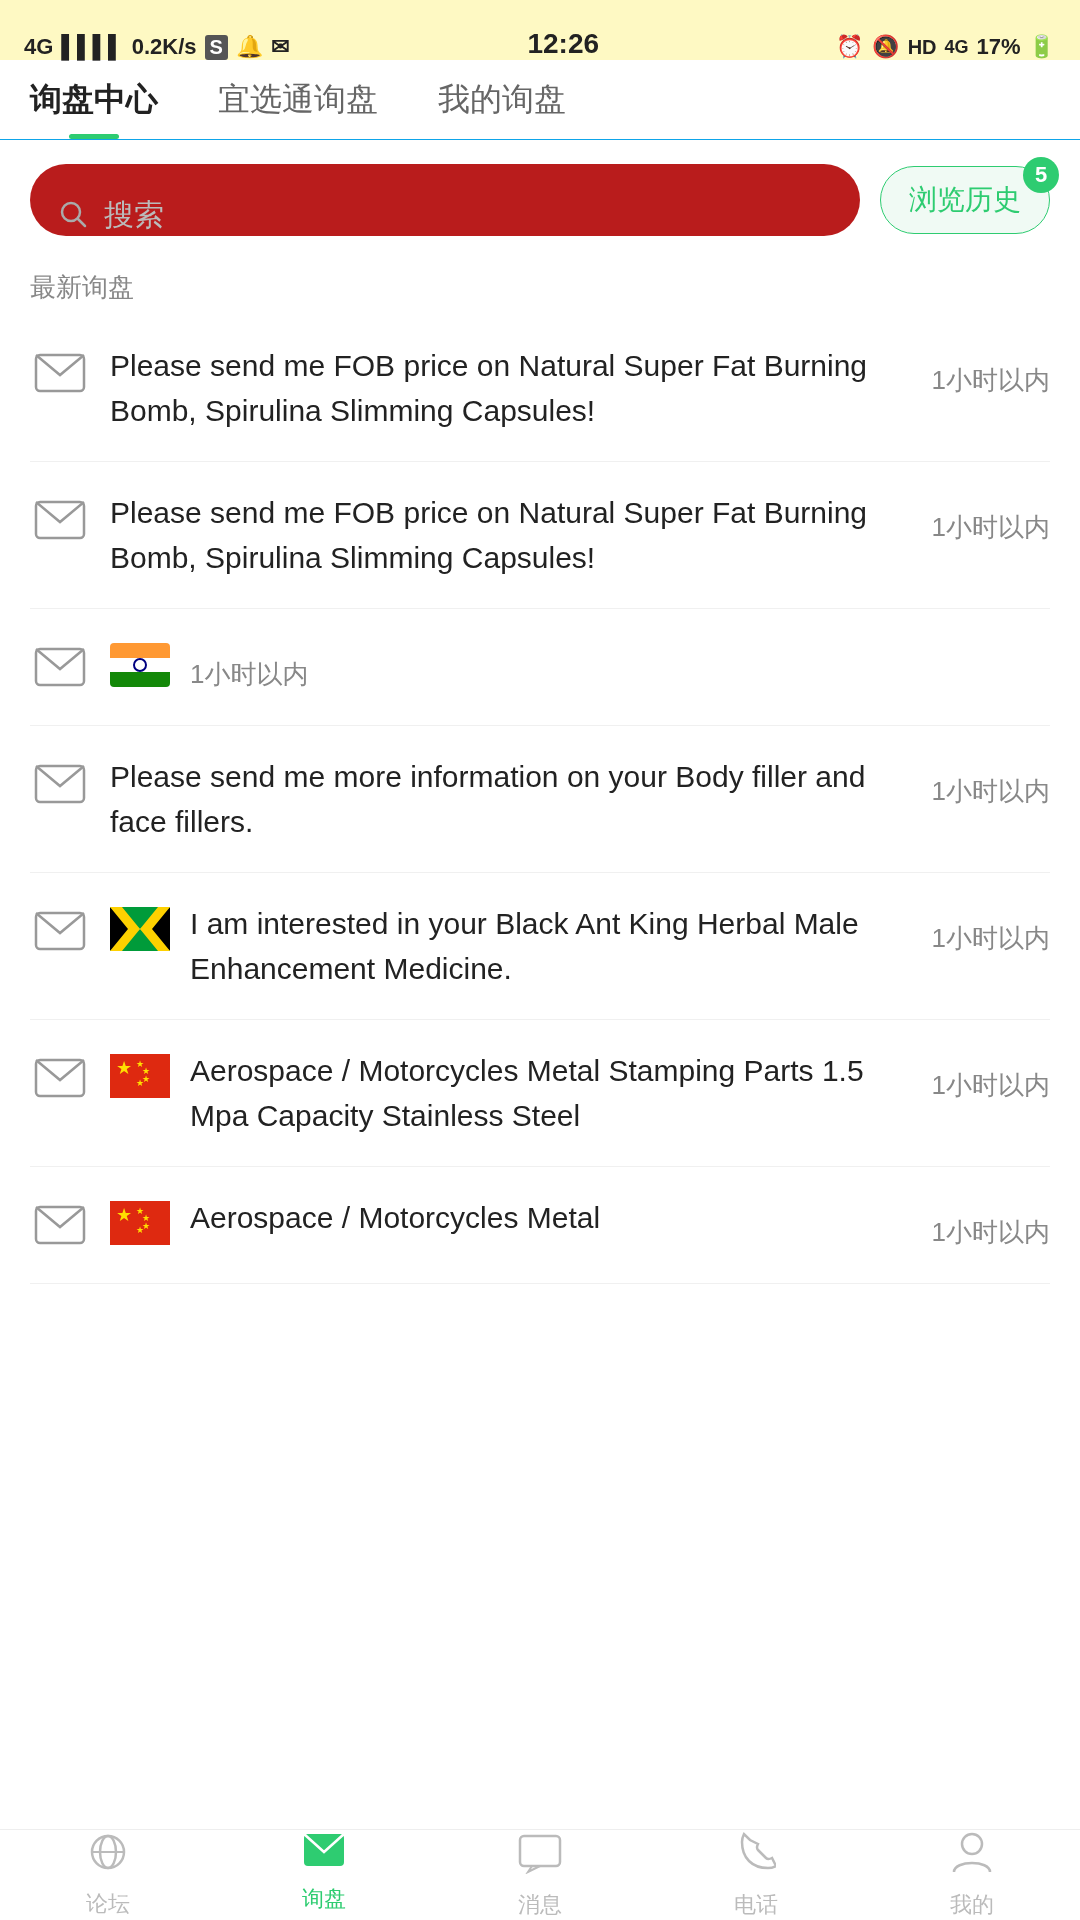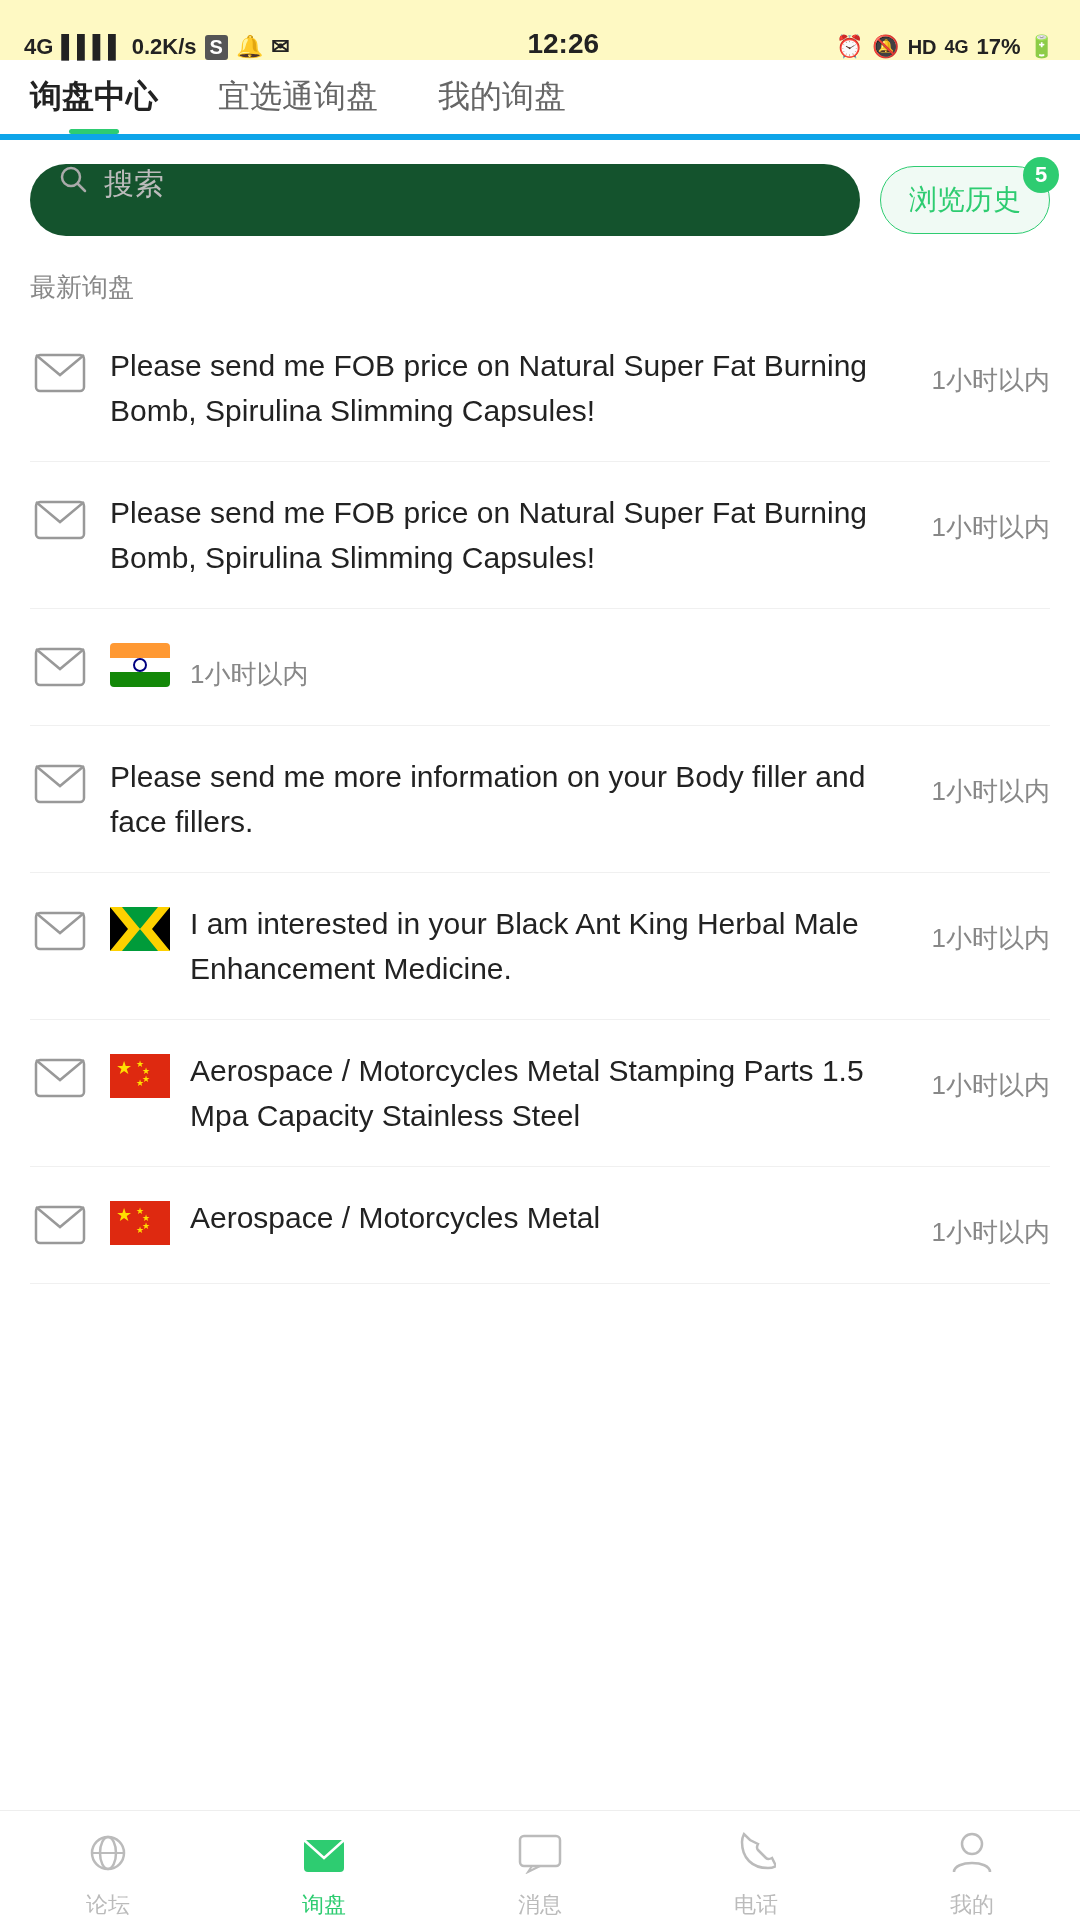--- a/index.html
+++ b/index.html
@@ -28,21 +28,21 @@
     }
     .status-left { display: flex; align-items: center; gap: 8px; }
     .status-center { font-size: 28px; font-weight: 700; }
     .status-right { display: flex; align-items: center; gap: 8px; font-size: 22px; }
 
     
     .tab-bar {
       display: flex;
       align-items: center;
       padding: 0 30px;
-      border-bottom: 6px solid #0ea5e9;
+      border-bottom: 1px solid #0ea5e9;
       gap: 60px;
       height: 80px;
     }
     .tab-item {
       font-size: 32px;
       color: #666;
       cursor: pointer;
       height: 100%;
       display: flex;
       align-items: center;
@@ -66,25 +66,25 @@
 
     
     .search-row {
       display: flex;
       align-items: center;
       padding: 24px 30px;
       gap: 20px;
     }
     .search-box {
       flex: 1;
-      background: #14532d;
+      background: #b91c1c;
       border-radius: 50px;
       height: 72px;
       display: flex;
-      align-items: flex-start;
+      align-items: flex-end;
       padding: 0 28px;
       gap: 16px;
     }
     .search-icon-wrap {
       color: #aaa;
       font-size: 30px;
     }
     .search-placeholder {
       color: #bbb;
       font-size: 30px;
@@ -177,25 +177,25 @@
       align-items: flex-start;
       gap: 10px;
     }
 
     
     .bottom-nav {
       position: fixed;
       bottom: 0;
       left: 0;
       width: 1080px;
-      height: 110px;
+      height: 91px;
       background: #fff;
       border-top: 1px solid #eee;
       display: flex;
-      align-items: flex-end;
+      align-items: flex-start;
       justify-content: space-around;
     }
     .nav-item {
       display: flex;
       flex-direction: column;
       align-items: center;
       gap: 6px;
       cursor: pointer;
     }
     .nav-icon {

